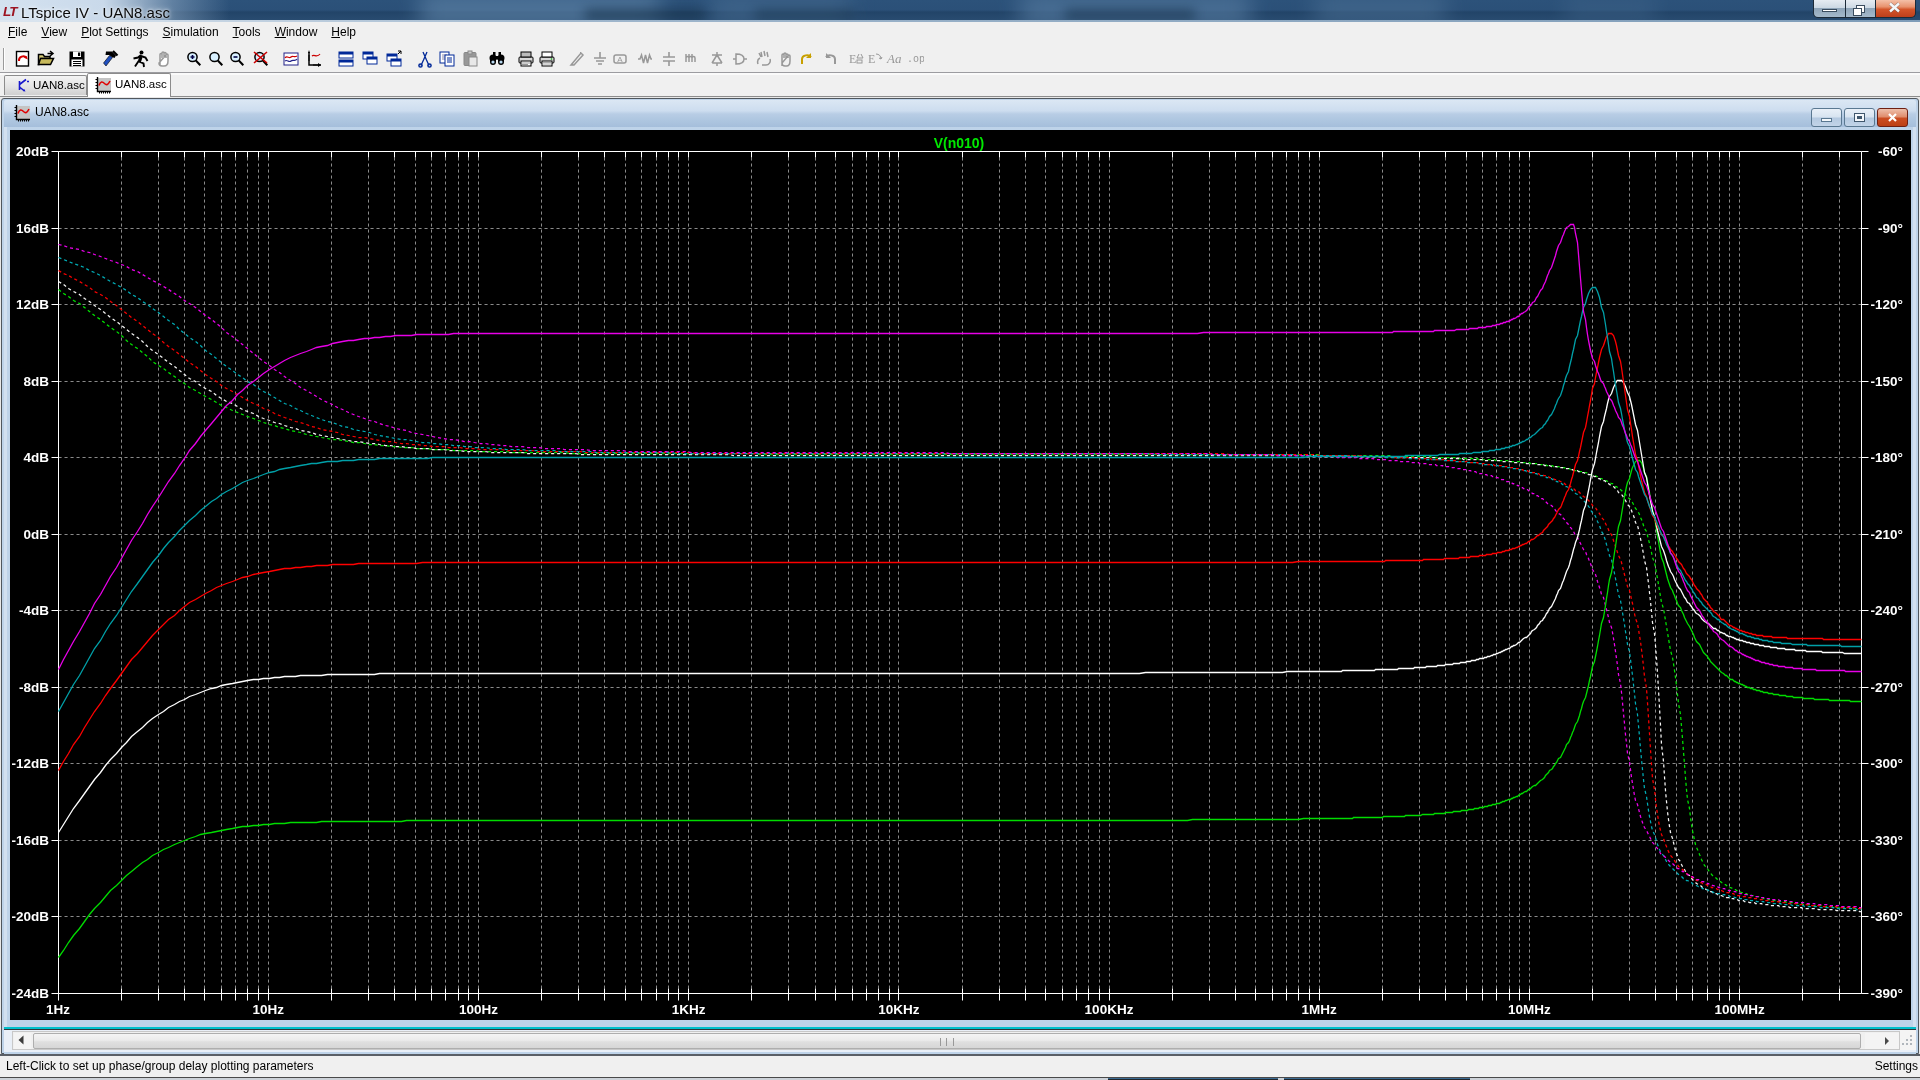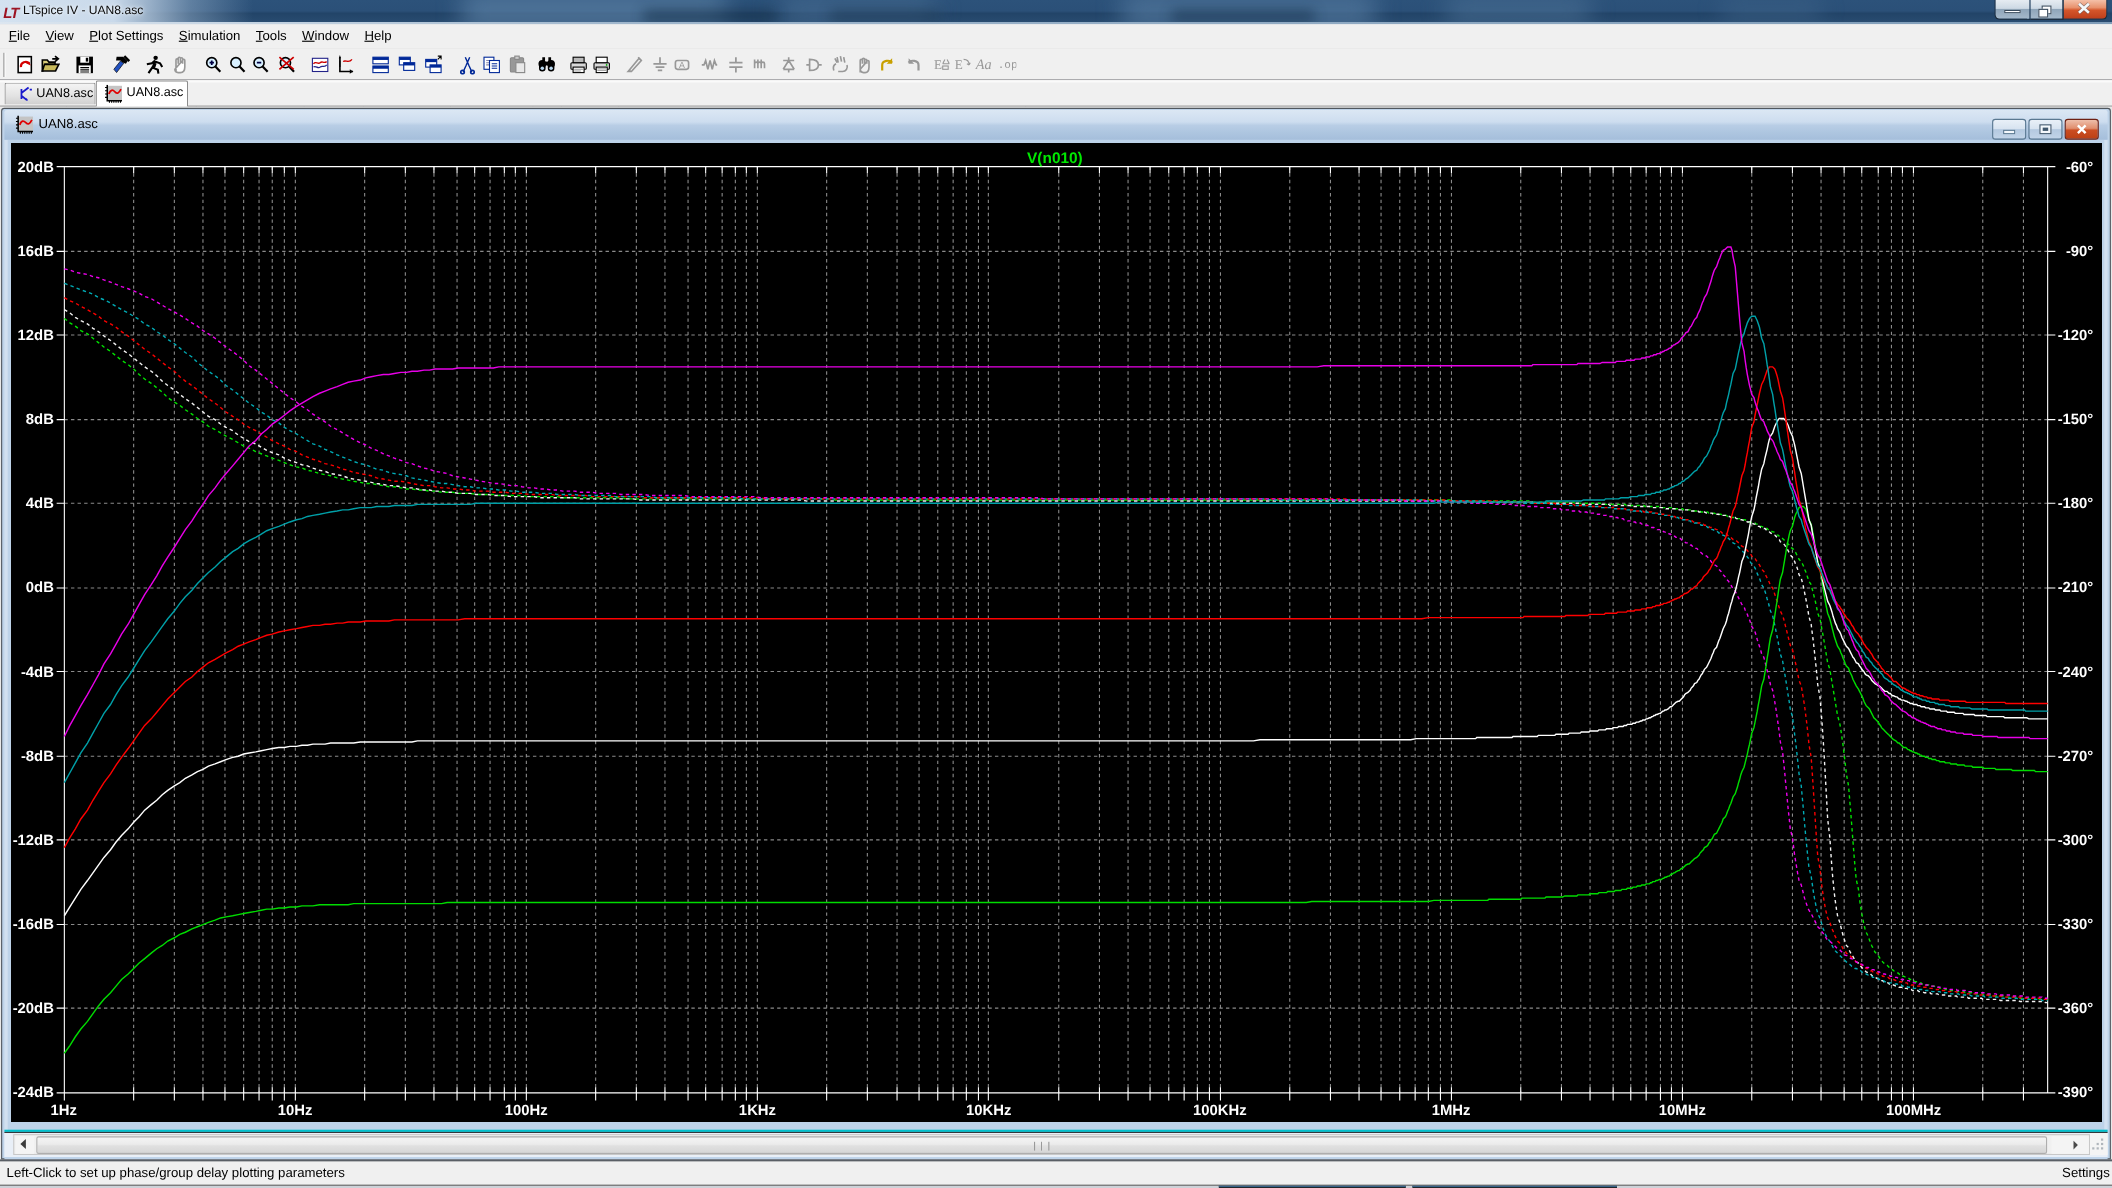--- a/index.html
+++ b/index.html
@@ -15,21 +15,21 @@
  <div class="abs" style="left:710px;top:-6px;width:140px;height:30px;background:#4a6f94;filter:blur(11px);opacity:.6"></div>
  <div class="abs" style="left:1020px;top:-8px;width:230px;height:36px;background:#54799e;filter:blur(11px);opacity:.7"></div>
  <div class="abs" style="left:1315px;top:-6px;width:130px;height:30px;background:#4d7296;filter:blur(11px);opacity:.6"></div>
  <div class="abs" style="left:1565px;top:-4px;width:90px;height:26px;background:#40658a;filter:blur(10px);opacity:.5"></div>
  <div class="abs" style="left:585px;top:10px;width:120px;height:10px;background:#1b3853;filter:blur(6px);opacity:.85"></div>
  <div class="abs" style="left:1065px;top:10px;width:130px;height:10px;background:#1d3a57;filter:blur(6px);opacity:.85"></div>
  <div class="abs" style="left:755px;top:10px;width:100px;height:10px;background:#1b3853;filter:blur(6px);opacity:.7"></div>
  <div class="abs" style="left:0;top:0;width:230px;height:22px;background:linear-gradient(90deg,#d4e2f0 0%,#c9d9ea 45%,rgba(160,185,210,0.45) 75%,rgba(120,150,180,0) 100%)"></div>
  <div class="abs" style="left:0;top:20px;width:1920px;height:2px;background:linear-gradient(90deg,#dce6f0,#9fb6cc 30%,#7e9cb8)"></div>
  <div class="abs" style="left:3px;top:3.5px;font-size:13.5px;font-weight:bold;font-style:italic;color:#9c1423;letter-spacing:-1px">LT</div>
- <div class="abs" style="left:21px;top:3.5px;font-size:11px;color:#0a0a0a;text-shadow:0 0 6px #e8f0f8,0 0 3px #ffffff">LTspice IV - UAN8.asc</div>
+ <div class="abs" style="left:21px;top:3.5px;font-size:15px;color:#0a0a0a;text-shadow:0 0 6px #e8f0f8,0 0 3px #ffffff">LTspice IV - UAN8.asc</div>
 </div>
 
 <div class="abs" style="left:1813px;top:0;width:103px;height:18px;">
  <div class="abs" style="left:0;top:0;width:33px;height:18px;background:linear-gradient(180deg,#e6ecf2 0%,#cdd9e4 45%,#8fa5b9 50%,#a5b9cb 100%);border:1px solid #1c2a38;border-top:none;border-radius:0 0 0 5px;">
    <div style="position:absolute;left:8px;top:9px;width:15px;height:3px;background:#fff;border:1px solid #3a4c5e"></div>
  </div>
  <div class="abs" style="left:33px;top:0;width:30px;height:18px;background:linear-gradient(180deg,#e6ecf2 0%,#cdd9e4 45%,#8fa5b9 50%,#a5b9cb 100%);border:1px solid #1c2a38;border-top:none;border-left:none;">
    <div style="position:absolute;left:10px;top:5px;width:9px;height:8px;border:1.5px solid #3a4c5e;background:#fff"></div>
    <div style="position:absolute;left:7px;top:8px;width:9px;height:8px;border:1.5px solid #3a4c5e;background:#fff"></div>
  </div>

